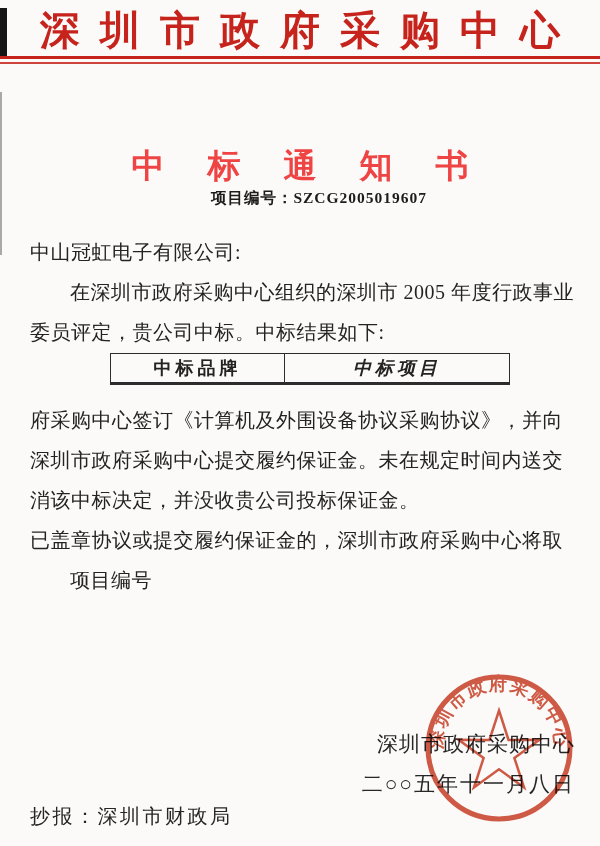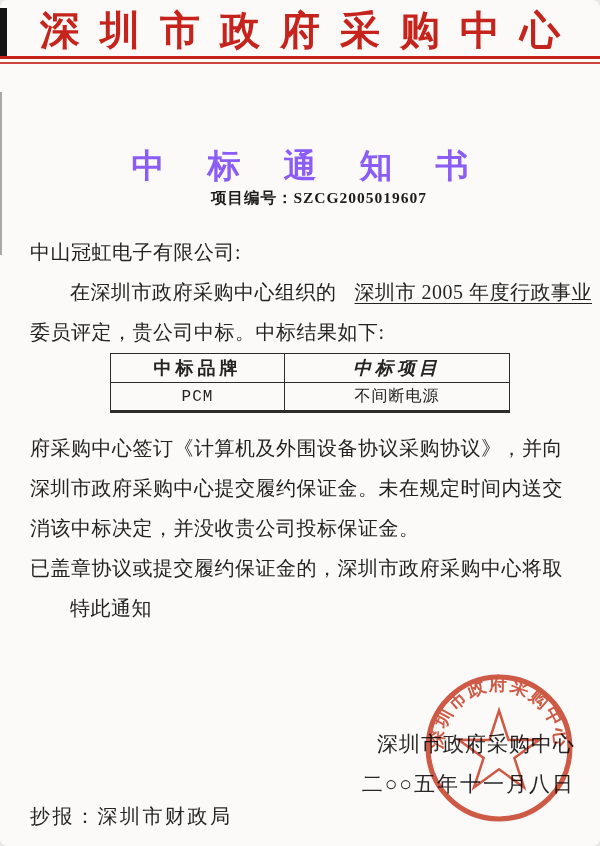--- a/index.html
+++ b/index.html
@@ -10,21 +10,20 @@
   }
   html,body{margin:0;padding:0;background:#e8e8e8;}
   .page{
     position:relative;
     width:600px;height:846px;
     margin:0 auto;
     background:var(--paper);
     overflow:hidden;
     font-family:"Liberation Serif","DejaVu Serif",serif;
     color:var(--ink);
-    border-radius:8px;
   }
   
   .artifact-top-left{position:absolute;left:0;top:8px;width:7px;height:48px;background:#151515;}
   .artifact-left-line{position:absolute;left:0;top:92px;width:2px;height:163px;background:rgba(70,70,70,.45);}
 
   
   .org-header{
     position:absolute;top:3px;left:0;right:0;
     text-align:center;
     font-size:40px;font-weight:bold;
@@ -35,37 +34,37 @@
   .rule-wrap{position:absolute;top:56px;left:0;right:0;}
   .rule-thick{height:3px;background:var(--accent-red);}
   .rule-thin{height:2px;background:var(--accent-red);margin-top:3px;opacity:.85;}
 
   
   .doc-title{
     position:absolute;top:144px;left:0;right:0;
     text-align:center;
     font-size:33px;font-weight:600;
     letter-spacing:43px;text-indent:43px;
-    white-space:nowrap;color:#8b5cf6;
+    white-space:nowrap;color:#ef4444;
   }
   .project-no{
     position:absolute;top:188px;left:0;right:4px;
     text-align:center;
     font-size:15.5px;font-weight:bold;
     letter-spacing:1px;color:#1c1c1c;padding-left:42px;
   }
 
   
   .body-block{
     position:absolute;top:232px;left:30px;width:544px;
     font-size:20px;letter-spacing:.5px;
   }
   .line{height:40px;line-height:40px;white-space:nowrap;overflow:visible;}
   .indent{text-indent:2em;}
-  .u{text-decoration:underline;text-underline-offset:4px;text-decoration-thickness:1px;padding-left:18px;}
+  .u{text-underline-offset:4px;text-decoration-thickness:1px;}
 
   
   .award-table{
     border-collapse:collapse;
     margin:1px 0 15px 80px;
     table-layout:fixed;
   }
   .award-table th,.award-table td{
     border:1.5px solid #2c2c2c;
     text-align:center;vertical-align:middle;
@@ -124,33 +123,29 @@
 
     <div class="line indent"><span>在深圳市政府采购中心组织的</span><span class="u">深圳市 2005 年度行政事业</span></div>
     <div class="line">委员评定，贵公司中标。中标结果如下:</div>
 
     <table class="award-table">
       <tbody>
         <tr>
           <th>中标品牌</th>
           <th>中标项目</th>
         </tr>
-        <tr>
-          <td class="brand-cell">PCM</td>
-          <td>不间断电源</td>
-        </tr>
       </tbody>
     </table>
 
     <div class="line">府采购中心签订《计算机及外围设备协议采购协议》，并向</div>
     <div class="line">深圳市政府采购中心提交履约保证金。未在规定时间内送交</div>
     <div class="line">消该中标决定，并没收贵公司投标保证金。</div>
     <div class="line">已盖章协议或提交履约保证金的，深圳市政府采购中心将取</div>
 
-    <div class="line indent">特此通知</div>
+    <div class="line indent">项目编号</div>
   </div>
 
   <div class="signature-block">
     <div class="line">深圳市政府采购中心</div>
     <div class="line sig-date">二○○五年十一月八日</div>
   </div>
 
   <svg class="seal" viewBox="0 0 150 150" aria-hidden="true">
     <circle cx="75" cy="75" r="70" fill="none" stroke-width="5"></circle>
     <path class="star" d="M75,38 L84.4,67.1 L114.9,67 L90.2,84.9 L99.7,114 L75,96 L50.3,114 L59.8,84.9 L35.1,67 L65.6,67.1 Z" fill="none" stroke-width="2.5"></path>

